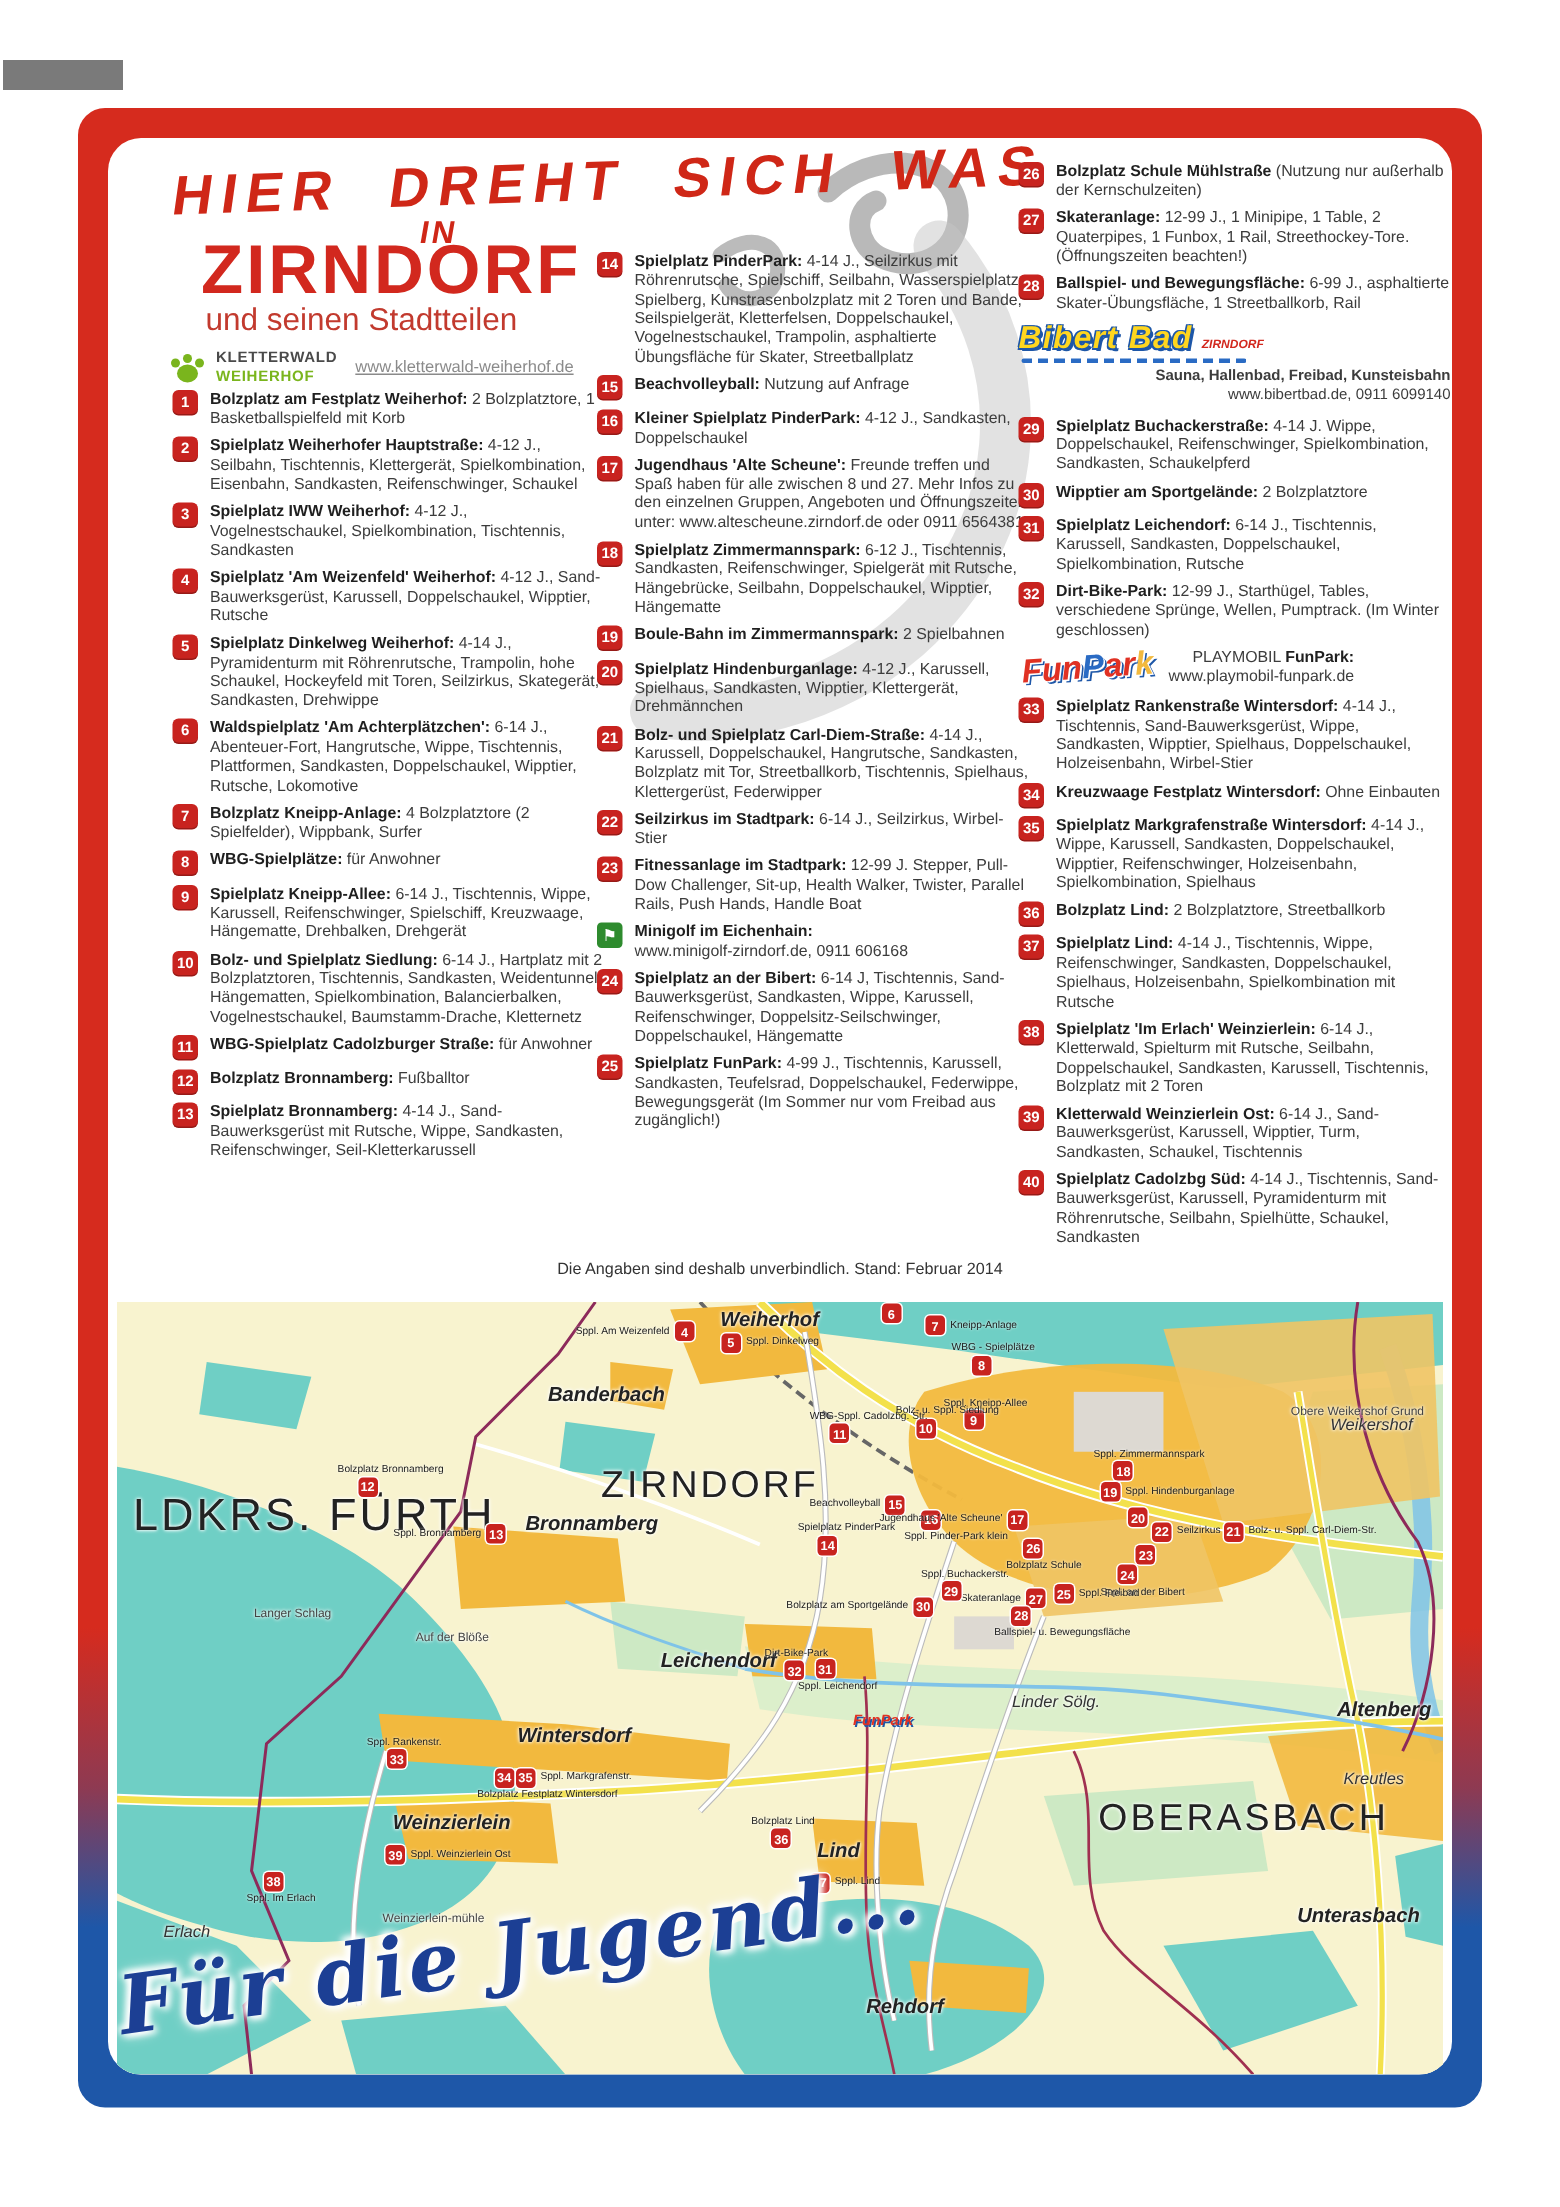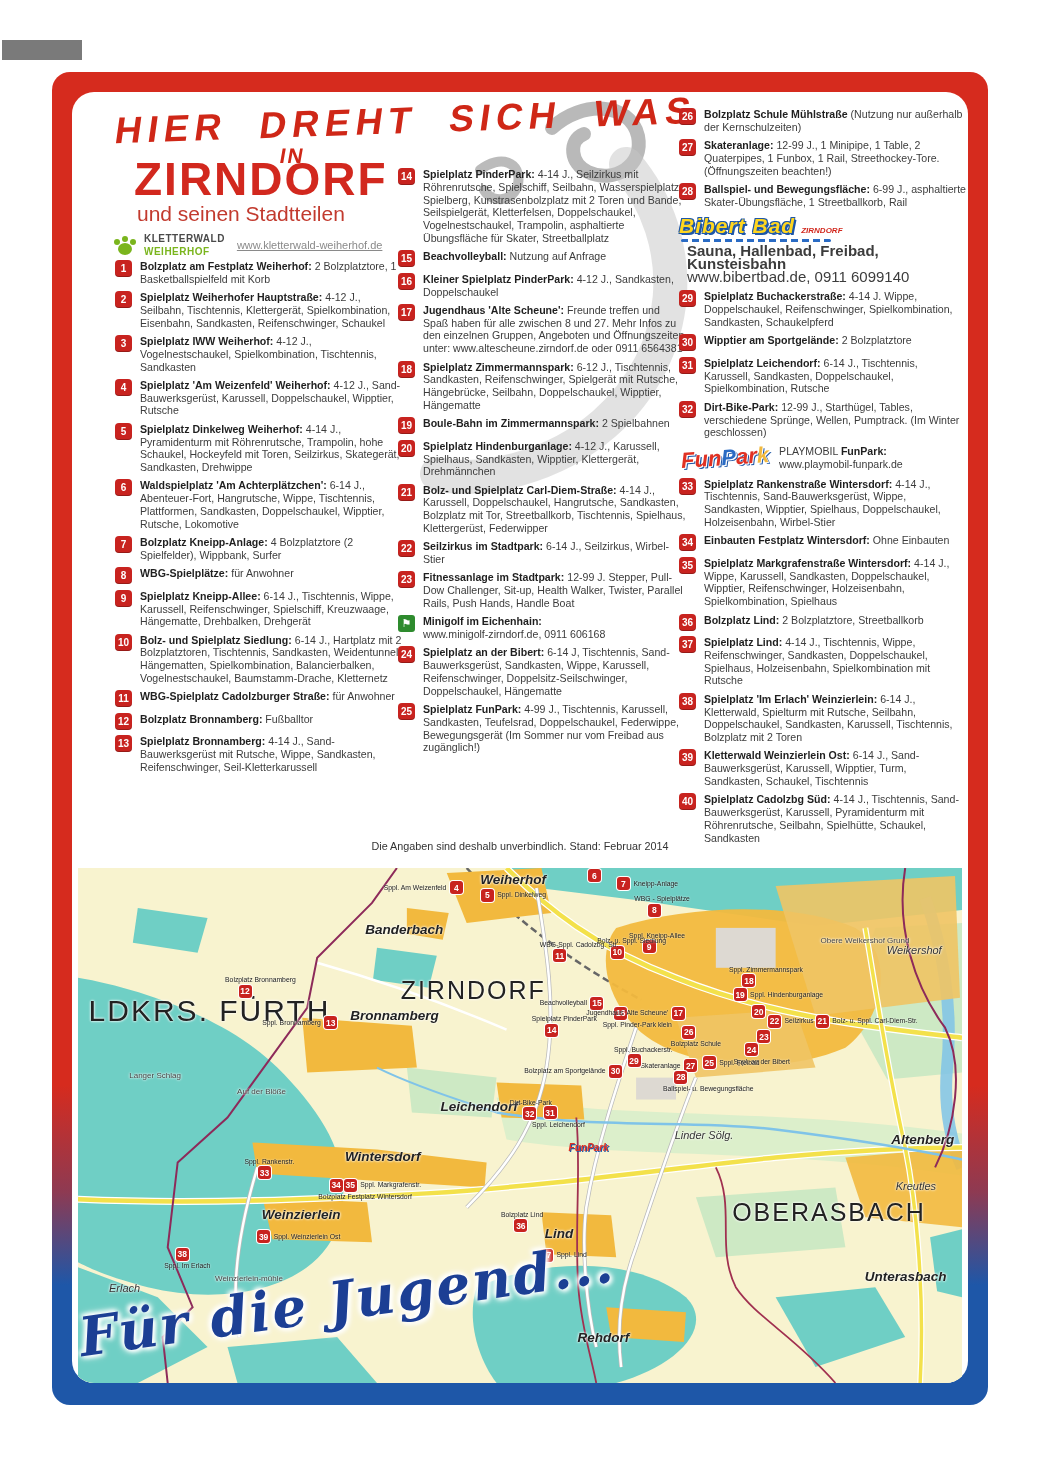--- a/index.html
+++ b/index.html
@@ -23,41 +23,41 @@
   .col{position:absolute;width:288px;z-index:2;}
   .col[data-col="0"]{left:43px;top:168px;}
   .col[data-col="1"]{left:326px;top:76px;}
   .col[data-col="2"]{left:607px;top:16px;}
   .entry{display:flex;gap:8px;margin-bottom:5.5px;}
   .num{flex:0 0 17px;height:17px;border-radius:4px;background:#c8231f;color:#fff;font-size:10px;font-weight:700;
        display:flex;align-items:center;justify-content:center;box-shadow:inset 0 -1px 0 rgba(0,0,0,.25);}
   .mg-icon{flex:0 0 17px;height:17px;border-radius:3px;background:#2e8b2e;color:#fff;font-size:11px;display:flex;align-items:center;justify-content:center;}
   .etext{font-size:10.6px;line-height:12.8px;color:#3c3c3c;}
   .etext b{color:#1f1f1f;}
-  .logo-block{margin:4px 0 7px 0;}
+  .logo-block{margin:4px 0 7px 0;text-align:right;}
   .bibert-row{display:flex;align-items:baseline;gap:6px;}
   .bibert-logo{font-size:21px;font-weight:800;font-style:italic;color:#ffd61f;letter-spacing:1px;
                text-shadow:1px 1px 0 #1e57a8,-1px 1px 0 #1e57a8,1px -1px 0 #1e57a8,-1px -1px 0 #1e57a8,2px 2px 0 #1e57a8;}
   .bibert-tag{font-size:8px;font-weight:700;font-style:italic;color:#d2281e;}
   .bibert-wave{height:3px;width:150px;margin:1px 0 3px 2px;background:repeating-linear-gradient(90deg,#2a6bc4 0 7px,transparent 7px 11px);border-radius:2px;}
-  .logo-lines{font-size:15px;line-height:12.8px;color:#3c3c3c;margin-left:8px;}
+  .logo-lines{font-size:10px;line-height:12.8px;color:#3c3c3c;margin-left:8px;}
   .fun-row{display:flex;align-items:center;gap:10px;margin-left:2px;}
   .fun-logo{font-size:22px;font-weight:800;font-style:italic;transform:rotate(-4deg);display:inline-block;
             text-shadow:1px 1px 0 #fff,2px 2px 0 #1e57a8;}
   
   .note{position:absolute;left:0;top:748px;width:100%;text-align:center;z-index:2;font-size:10.8px;line-height:13px;color:#333;}
   
   .map{position:absolute;left:6px;top:776px;width:884px;height:515px;background:#f8f3cf;z-index:1;overflow:hidden;}
   .map svg{position:absolute;left:0;top:0;}
   .town{position:absolute;z-index:3;color:#1c1c1c;white-space:nowrap;text-shadow:0 0 3px #fff,0 0 2px #fff;}
   .t-big{font-size:30px;letter-spacing:2px;color:#222;}
   .t-big2{font-size:25px;letter-spacing:2px;color:#222;}
   .t-vil{font-size:13.5px;font-style:italic;font-weight:700;color:#222;}
   .t-vil-s{font-size:11px;font-style:italic;color:#333;}
-  .t-tiny2{font-size:8px;color:#444;}
+  .t-tiny2{font-size:8px;color:#444;margin-left:40px;}
   .t-fun{font-size:10px;font-weight:800;font-style:italic;color:#e03123;text-shadow:1px 1px 0 #1e57a8;}
   .mwrap{position:absolute;z-index:4;width:0;height:0;}
   .mmark{position:absolute;left:-6.5px;top:-6.5px;width:13px;height:13px;border-radius:3px;background:#c8231f;
          box-shadow:0 0 0 1px #fff;color:#fff;font-size:8.5px;font-weight:700;display:flex;align-items:center;justify-content:center;}
   .mlabel{position:absolute;font-size:6.8px;color:#1a1a1a;white-space:nowrap;text-shadow:0 0 2px #fff;}
   .side-left{right:10px;top:-4px;text-align:right;}
   .side-right{left:10px;top:-4px;}
   .side-top{bottom:8px;left:-20px;}
   .side-bottom{top:8px;left:-18px;}
   .slogan{position:absolute;left:6px;bottom:14px;z-index:5;font-family:"DejaVu Serif",serif;font-style:italic;font-weight:700;
@@ -245,21 +245,21 @@
         <div class="logo-block fun-row">
         <span class="fun-logo"><span style="color:#e03123">Fun</span><span style="color:#2a6bc4">P</span><span style="color:#e03123">ar</span><span style="color:#f2b93e">k</span></span>
         <span class="etext">PLAYMOBIL <b>FunPark:</b><br>www.playmobil-funpark.de</span>
         </div>
         <div class="entry">
           <span class="num">33</span>
         <div class="etext"><b>Spielplatz Rankenstraße Wintersdorf:</b> 4-14 J., Tischtennis, Sand-Bauwerksgerüst, Wippe, Sandkasten, Wipptier, Spielhaus, Doppelschaukel, Holzeisenbahn, Wirbel-Stier</div>
         </div>
         <div class="entry">
           <span class="num">34</span>
-        <div class="etext"><b>Einbauten Festplatz Wintersdorf:</b> Ohne Einbauten</div>
+        <div class="etext"><b>Kreuzwaage Festplatz Wintersdorf:</b> Ohne Einbauten</div>
         </div>
         <div class="entry">
           <span class="num">35</span>
         <div class="etext"><b>Spielplatz Markgrafenstraße Wintersdorf:</b> 4-14 J., Wippe, Karussell, Sandkasten, Doppelschaukel, Wipptier, Reifenschwinger, Holzeisenbahn, Spielkombination, Spielhaus</div>
         </div>
         <div class="entry">
           <span class="num">36</span>
         <div class="etext"><b>Bolzplatz Lind:</b> 2 Bolzplatztore, Streetballkorb</div>
         </div>
         <div class="entry">

